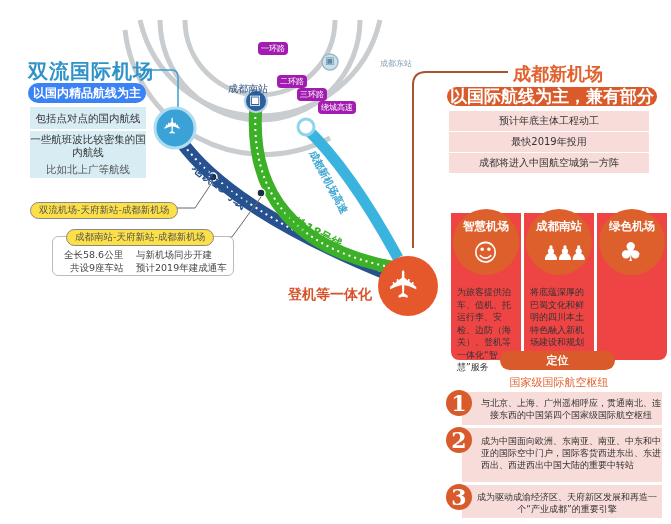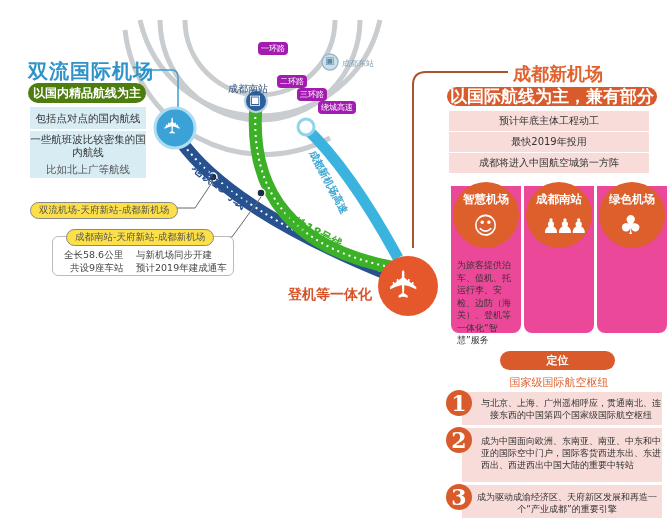--- a/index.html
+++ b/index.html
@@ -1,32 +1,32 @@
 <!DOCTYPE html>
 <html><head>
 <meta charset="utf-8">
 <style>
   html,body{margin:0;padding:0;background:#ffffff;}
   body{width:671px;height:524px;position:relative;overflow:hidden;font-family:"DejaVu Sans","Liberation Sans",sans-serif;}
   .abs{position:absolute;}
   svg.map{position:absolute;left:0;top:0;}
   .title-left{left:28px;top:58px;font-size:20px;font-weight:bold;color:#2f93c9;letter-spacing:1px;}
-  .pill-left{left:28px;top:83px;width:118px;height:20px;border-radius:10px;background:#4d7c0f;color:#fff;font-size:12px;font-weight:bold;text-align:center;line-height:20px;}
+  .pill-left{left:28px;top:83px;width:118px;height:20px;border-radius:10px;background:#3b82f6;color:#fff;font-size:12px;font-weight:bold;text-align:center;line-height:20px;}
   .lbox{left:30px;width:116px;background:#d8ecf4;color:#333;font-size:10.5px;text-align:center;}
   .ring-tag{background:#a21caf;color:#fff;font-size:8px;padding:1px 3px;border-radius:4px;}
   .station-label{font-size:10px;color:#2c4f79;}
-  .east-label{font-size:8px;color:#8aa3b6;}
+  .east-label{font-size:8px;color:#8aa3b6;margin-left:38px;}
   .line-tag{font-size:9.5px;color:#555;border:1px solid #888;border-radius:9px;padding:1px 8px;background:#fde047;white-space:nowrap;}
   .infobox{border:1px solid #bbb;border-radius:6px;background:#fff;}
   .info-txt{font-size:9.5px;color:#444;line-height:13px;}
   .tianfu-label{left:288px;top:286px;font-size:14px;font-weight:bold;color:#d7542a;}
   .title-right{left:513px;top:62px;font-size:18px;font-weight:bold;color:#e0622f;}
   .pill-right{left:447px;top:87px;width:210px;height:19px;border-radius:10px;background:#d95a2a;color:#fff;font-size:17px;font-weight:bold;text-align:center;line-height:19px;}
   .rrow{left:449px;width:200px;height:20px;background:#f7dcda;color:#333;font-size:10px;text-align:center;line-height:20px;}
-  .card{width:70px;height:147px;background:#ec4899;border-radius:0 0 8px 8px;}
+  .card{width:70px;height:147px;background:#ef4444;border-radius:0 0 8px 8px;margin-top:27px;}
   .card-circle{width:66px;height:66px;border-radius:50%;background:#dd5f2c;left:2px;top:-4px;}
   .card-title{color:#fff;font-size:11.5px;font-weight:bold;text-align:center;width:70px;left:0;top:6px;}
   .card-txt{font-size:9px;color:#333;line-height:12.5px;left:6px;top:73px;width:62px;}
   .pill-pos{left:500px;top:351px;width:115px;height:19px;background:#d95a2a;border-radius:10px;color:#fff;font-size:11px;font-weight:bold;text-align:center;line-height:19px;}
   .pos-sub{left:474px;top:375px;width:170px;text-align:center;font-size:11px;color:#e0622f;}
   .pos-row{left:462px;width:200px;background:#f7dcda;}
   .num{width:26px;height:26px;border-radius:50%;background:#d95a2a;color:#fff;font-family:"DejaVu Serif","Liberation Serif",serif;font-weight:bold;font-size:22px;text-align:center;line-height:26px;}
   .pos-txt{font-size:9px;color:#333;line-height:12px;}
 </style>
 </head>
@@ -115,20 +115,21 @@
 <div class="abs card" style="left:451px;top:186px;">
   <div class="abs card-circle"></div>
   <div class="abs card-title">智慧机场</div>
   <div class="abs" style="left:22px;top:26px;font-size:24px;color:#fff;">☺</div>
   <div class="abs card-txt">为旅客提供泊车、值机、托运行李、安检、边防（海关）、登机等一体化“智慧”服务</div>
 </div>
 <div class="abs card" style="left:524px;top:186px;">
   <div class="abs card-circle"></div>
   <div class="abs card-title">成都南站</div>
   <div class="abs" style="left:18px;top:28px;font-size:20px;color:#fff;letter-spacing:-4px;">♟♟♟</div>
+  <div class="abs card-txt">将底蕴深厚的巴蜀文化和鲜明的四川本土特色融入新机场建设和规划</div>
 </div>
 <div class="abs card" style="left:597px;top:186px;">
   <div class="abs card-circle"></div>
   <div class="abs card-title">绿色机场</div>
   <div class="abs" style="left:22px;top:24px;font-size:26px;color:#fff;">♣</div>
 </div>
 
 <div class="abs pill-pos">定位</div>
 <div class="abs pos-sub">国家级国际航空枢纽</div>
 

